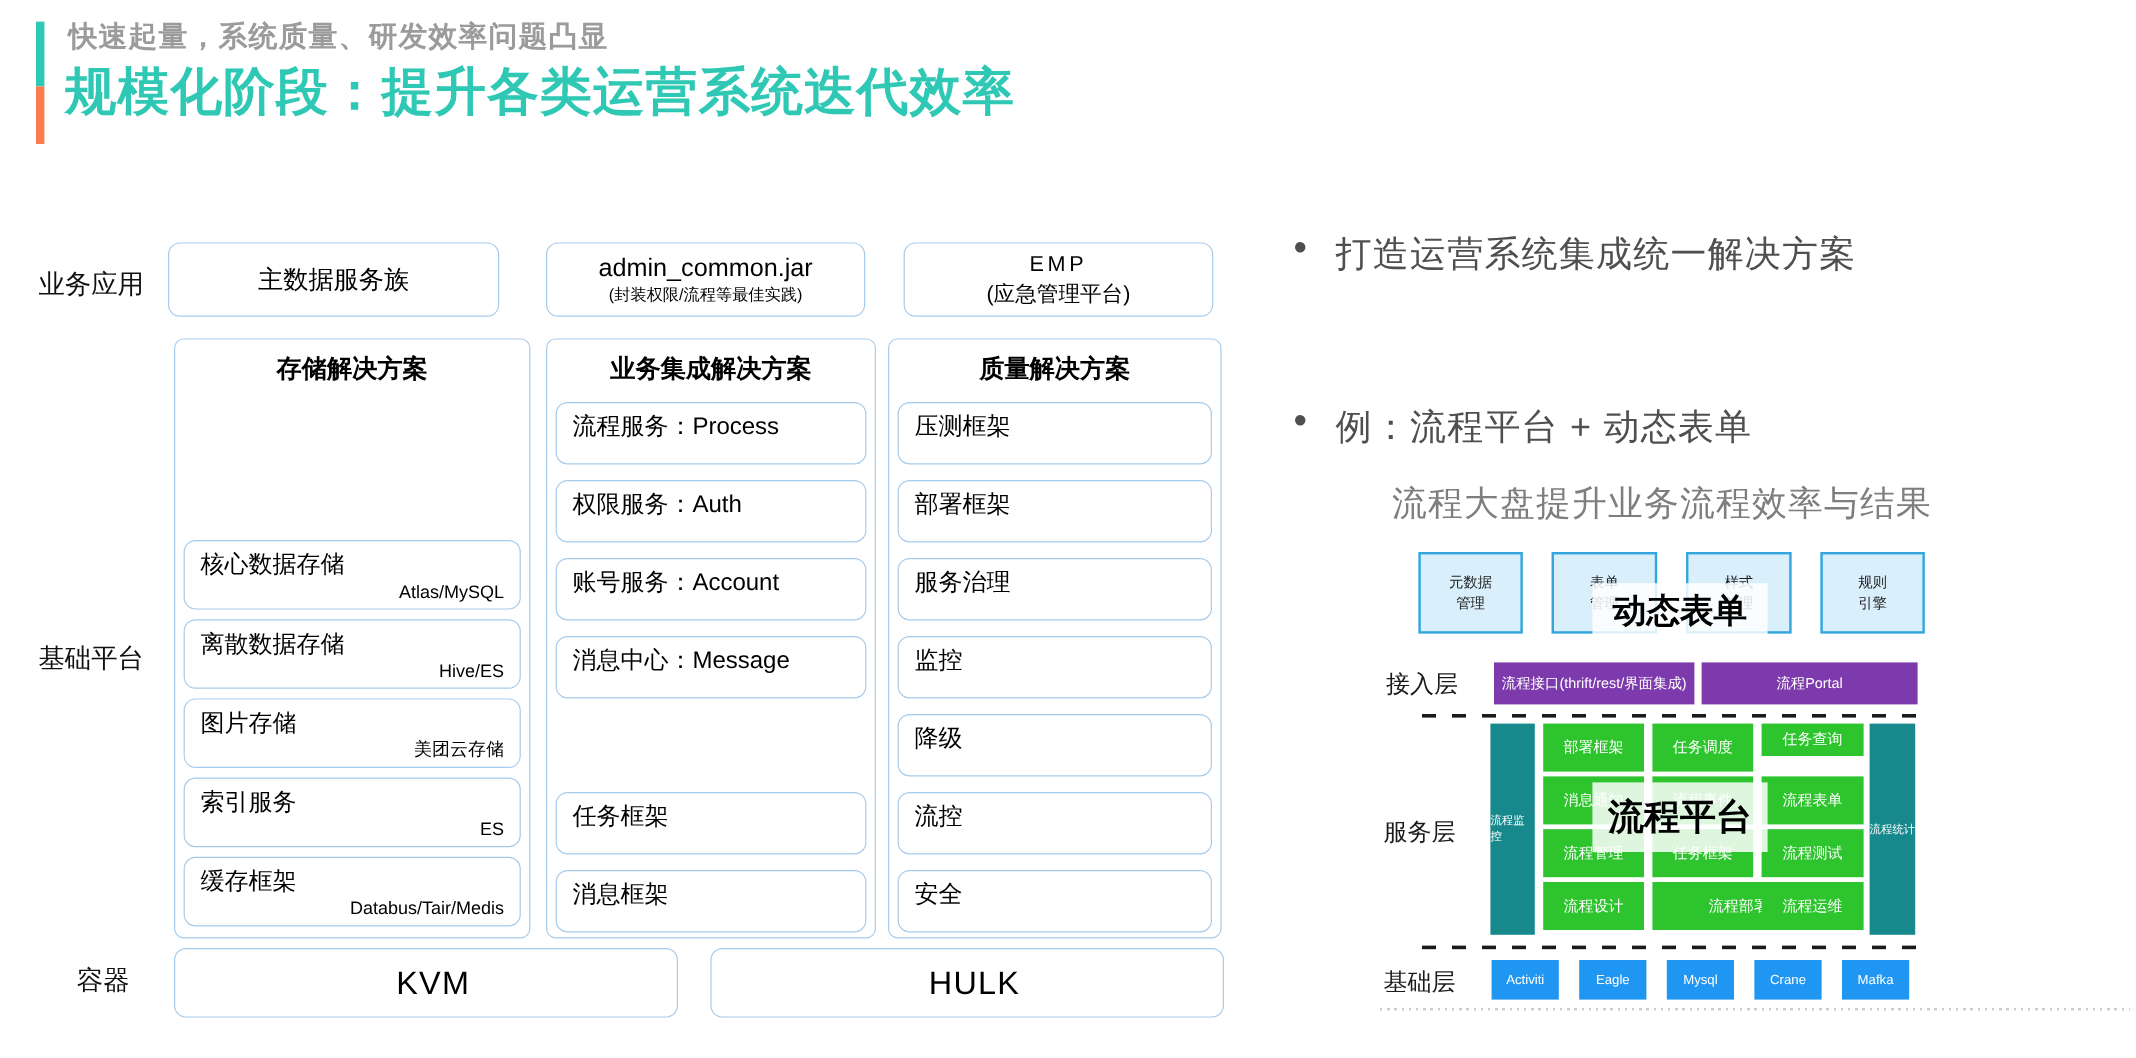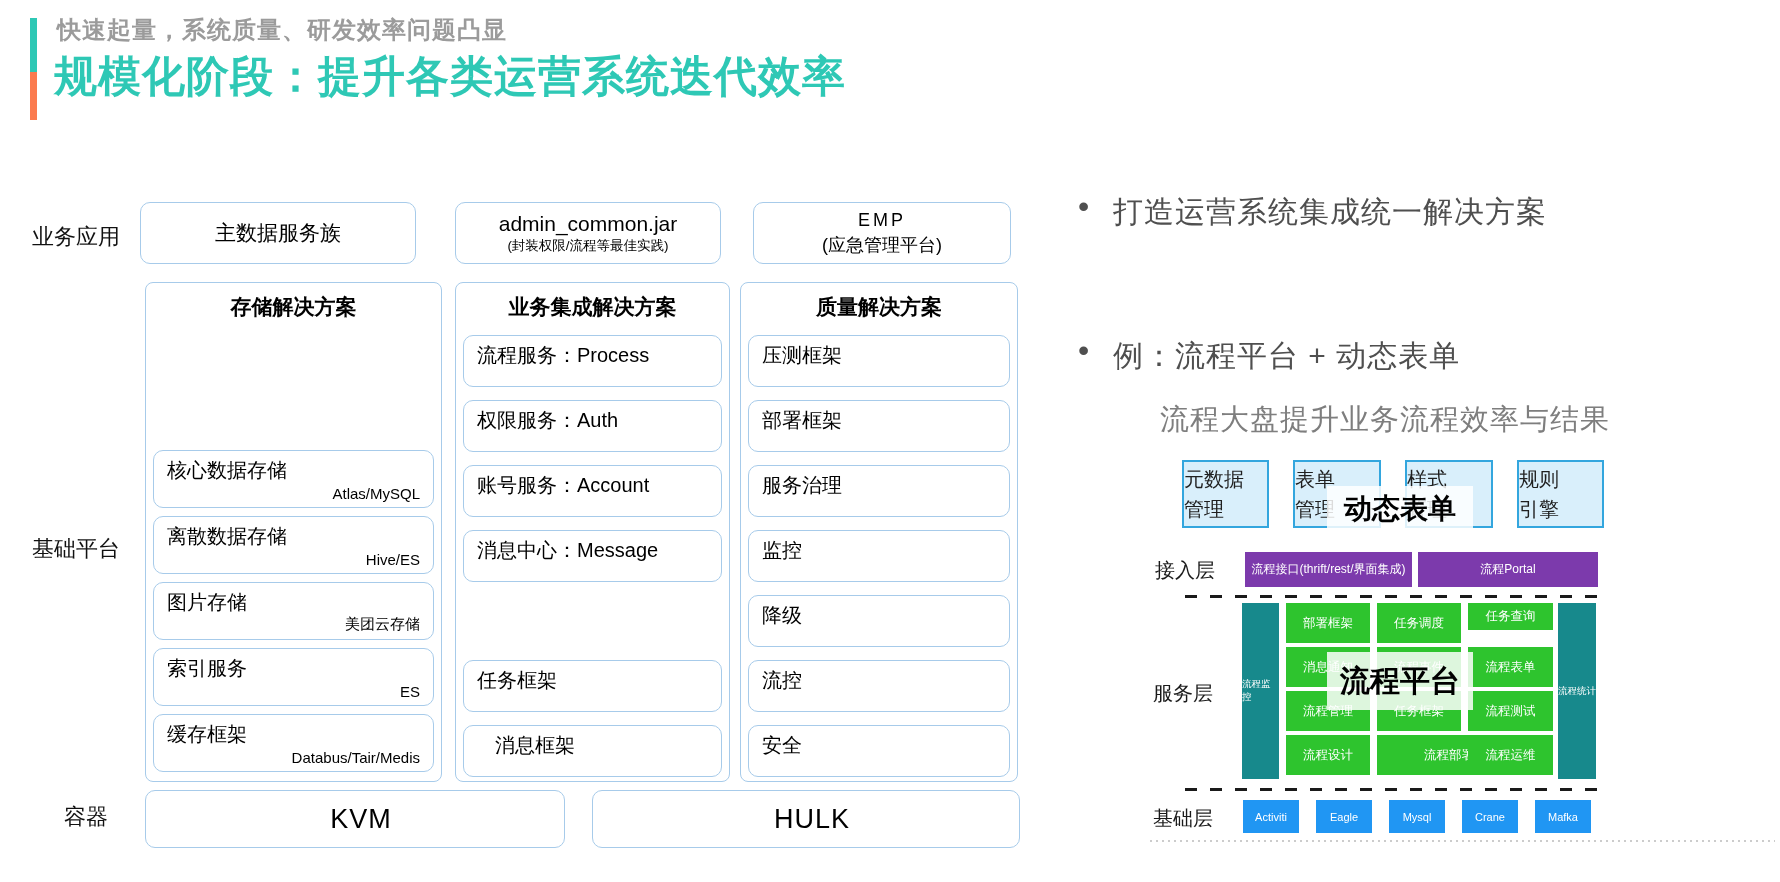--- a/index.html
+++ b/index.html
@@ -20,22 +20,22 @@
   .coltitle{text-align:center;font-weight:700;font-size:21px;padding-top:10px;color:#000;}
   .solbox-label{font-size:20px;color:#000;padding:6px 0 0 13px;}
   .solbox-sub{position:absolute;right:13px;bottom:5px;font-size:15px;color:#000;}
   .containerbox{display:flex;align-items:center;justify-content:center;font-size:27px;font-weight:500;color:#000;letter-spacing:1px;padding-left:12px;}
   
   .bullet-dot{position:absolute;font-size:32px;color:#4f4f4f;}
   .bullet-text{position:absolute;font-size:30px;color:#4f4f4f;letter-spacing:1px;}
   .subnote{position:absolute;font-size:29px;color:#7e7e7e;letter-spacing:1px;}
   
   .formbox{position:absolute;background:#d9effb;border:2px solid #33a6de;box-sizing:border-box;
-           display:flex;flex-direction:column;align-items:flex-start;justify-content:center;
-           font-size:20px;line-height:1.5;color:#1f1f1f;}
+           display:flex;flex-direction:column;align-items:center;justify-content:center;
+           font-size:12px;line-height:1.5;color:#1f1f1f;}
   .overlaybox{position:absolute;background:rgba(255,255,255,0.84);display:flex;align-items:center;
               justify-content:center;font-weight:700;color:#000;}
   .layerlabel{position:absolute;font-size:20px;color:#1a1a1a;}
   .purple{position:absolute;background:#7c3aac;color:#fff;display:flex;align-items:center;
           justify-content:center;font-size:12px;}
   .tealbar{position:absolute;background:#17898c;color:#fff;display:flex;align-items:center;
            justify-content:center;font-size:9.5px;}
   .greenbox{position:absolute;background:#2ec42e;color:#fff;display:flex;align-items:center;
             justify-content:center;font-size:12.5px;}
   .bluechip{position:absolute;background:#2096f3;color:#fff;display:flex;align-items:center;
@@ -108,21 +108,21 @@
   </div>
   <div class="bluebox" style="left:463px;top:465px;width:259px;height:52px;">
     <div class="solbox-label">账号服务：Account</div>
   </div>
   <div class="bluebox" style="left:463px;top:530px;width:259px;height:52px;">
     <div class="solbox-label">消息中心：Message</div>
   </div>
   <div class="bluebox" style="left:463px;top:660px;width:259px;height:52px;">
     <div class="solbox-label">任务框架</div>
   </div>
-  <div class="bluebox" style="left:463px;top:725px;width:259px;height:52px;padding-left:18px;">
+  <div class="bluebox" style="left:463px;top:725px;width:259px;height:52px;">
     <div class="solbox-label">消息框架</div>
   </div>
 
   <div class="bluebox" style="left:748px;top:335px;width:262px;height:52px;">
     <div class="solbox-label">压测框架</div>
   </div>
   <div class="bluebox" style="left:748px;top:400px;width:262px;height:52px;">
     <div class="solbox-label">部署框架</div>
   </div>
   <div class="bluebox" style="left:748px;top:465px;width:262px;height:52px;">

